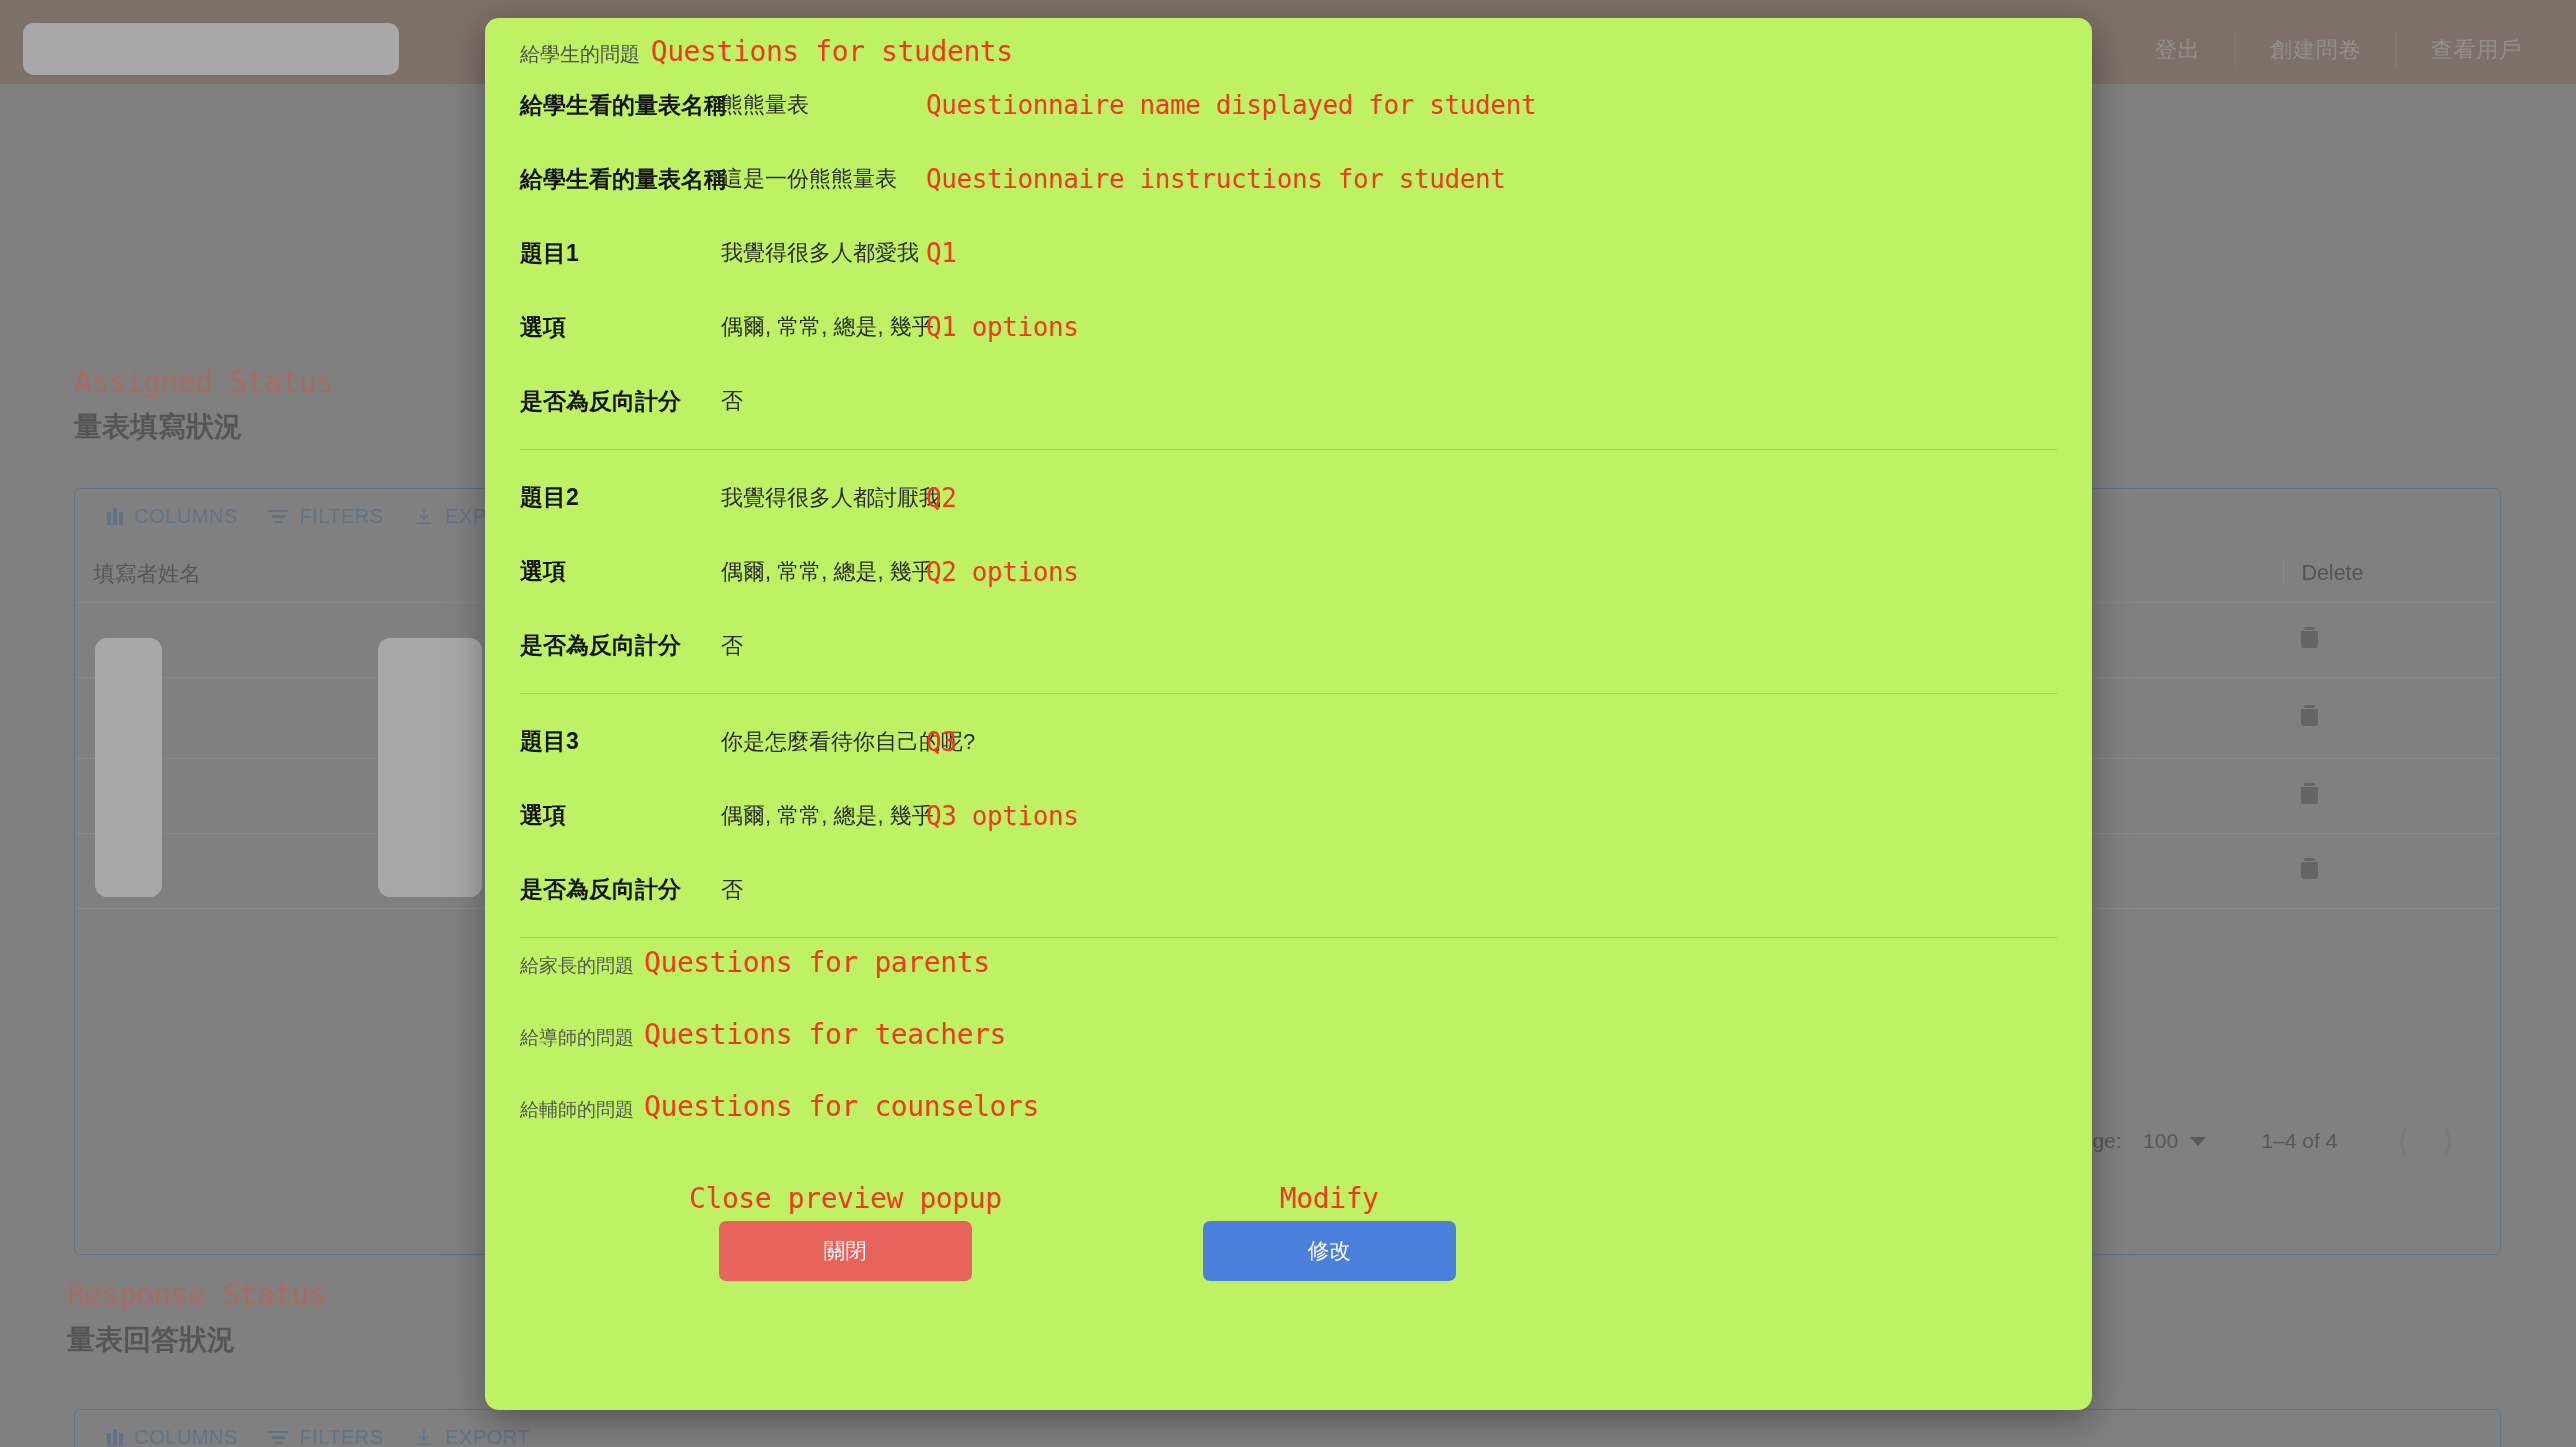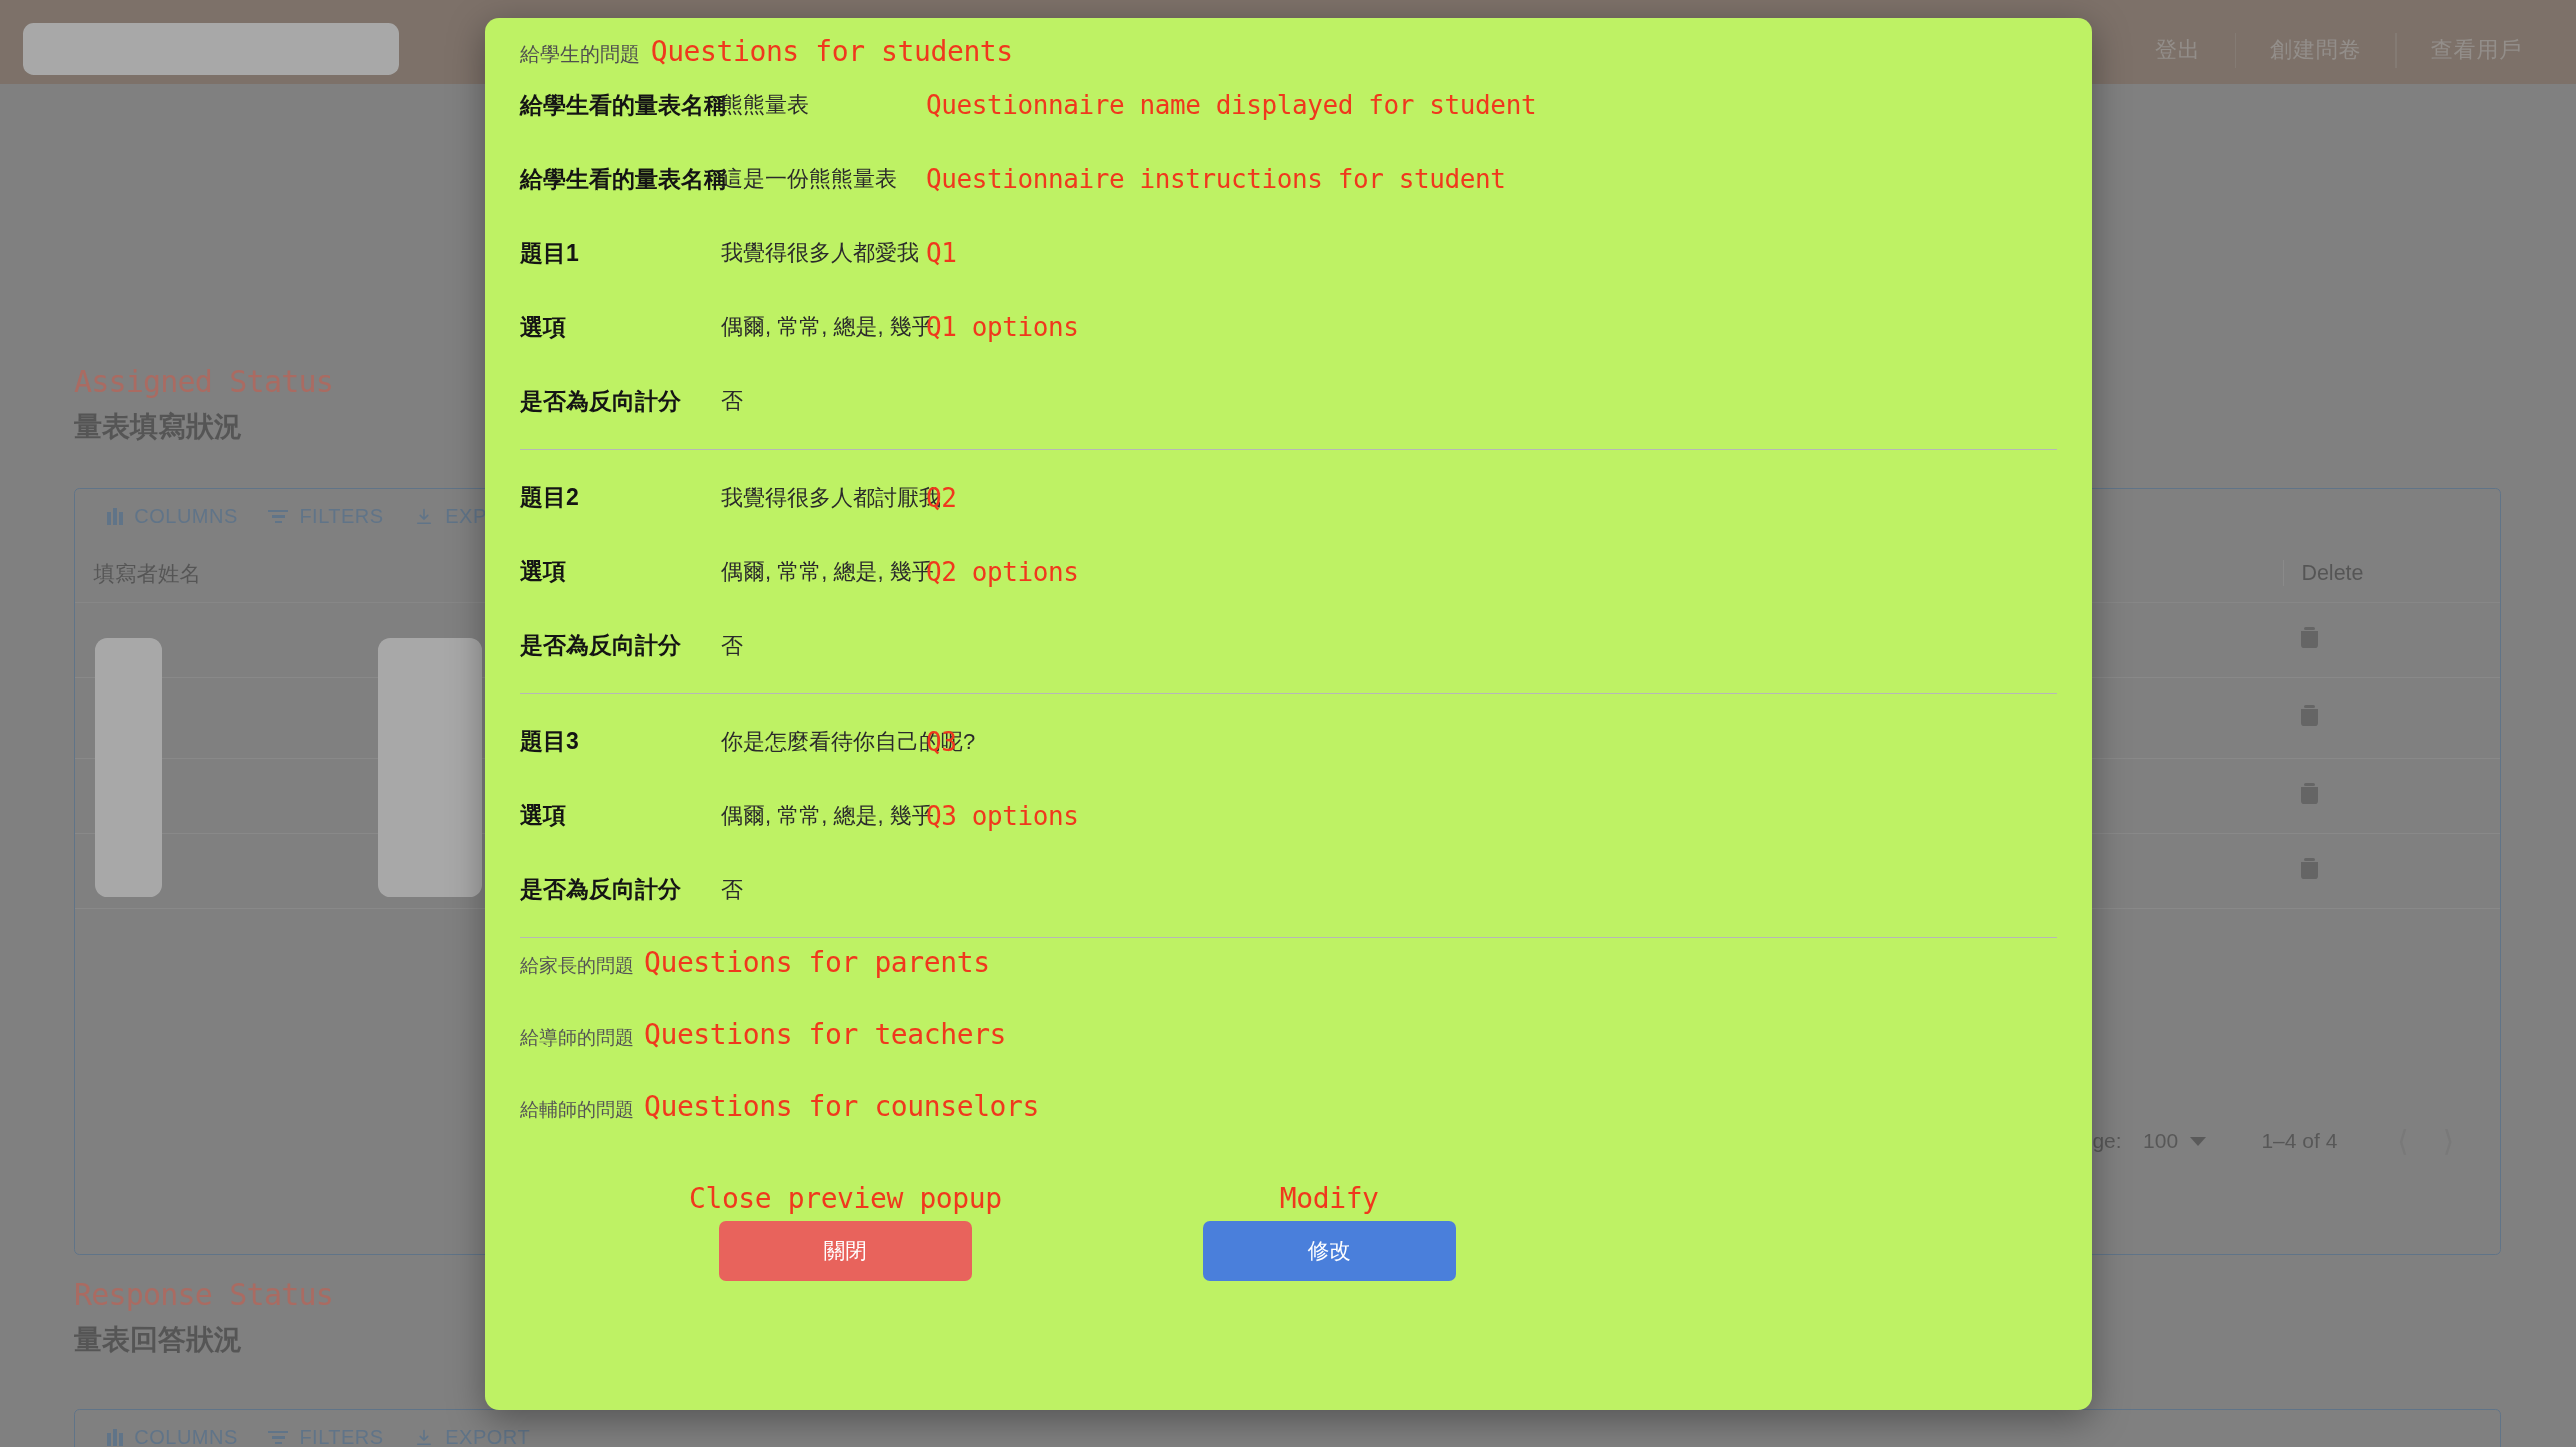--- a/index.html
+++ b/index.html
@@ -250,21 +250,21 @@
       <span class="pg-text">100</span>
       <span class="caret-down"></span>
       <span class="pg-gap-b"></span>
       <span class="pg-text">1–4 of 4</span>
       <span class="pg-gap-c"></span>
       <span class="chev">⟨</span>
       <span class="chev">⟩</span>
     </div>
   </div>
 
-  <div class="section-block" style="left:74px;top:1279px;">
+  <div class="section-block" style="left:67px;top:1279px;">
     <div class="ann-title">Response Status</div>
     <div class="section-title-zh">量表回答狀況</div>
   </div>
 
   <div class="grid-card" style="left:74px;top:1409px;width:2427px;height:230px;">
     <div class="grid-toolbar">
       <div class="tb-btn">
         <span class="ic-columns">
             <i></i>
             <i></i>

